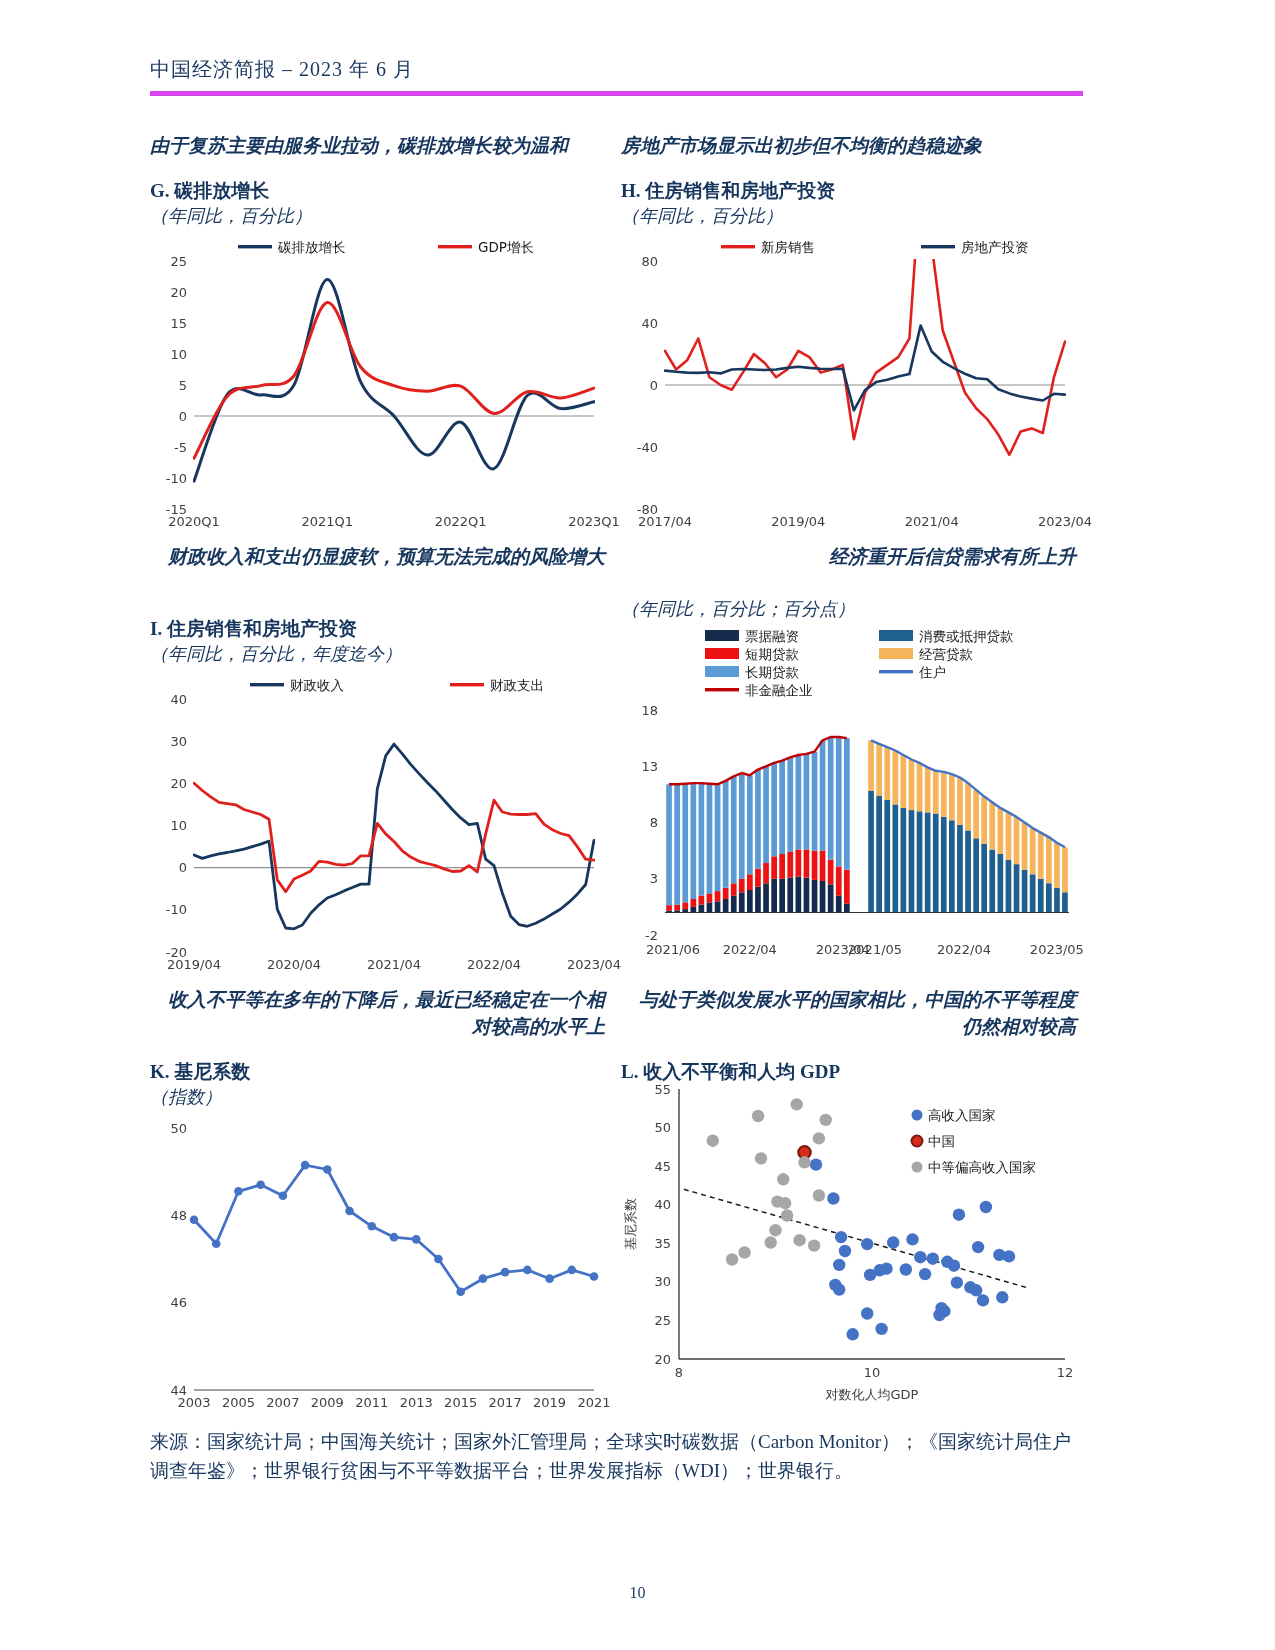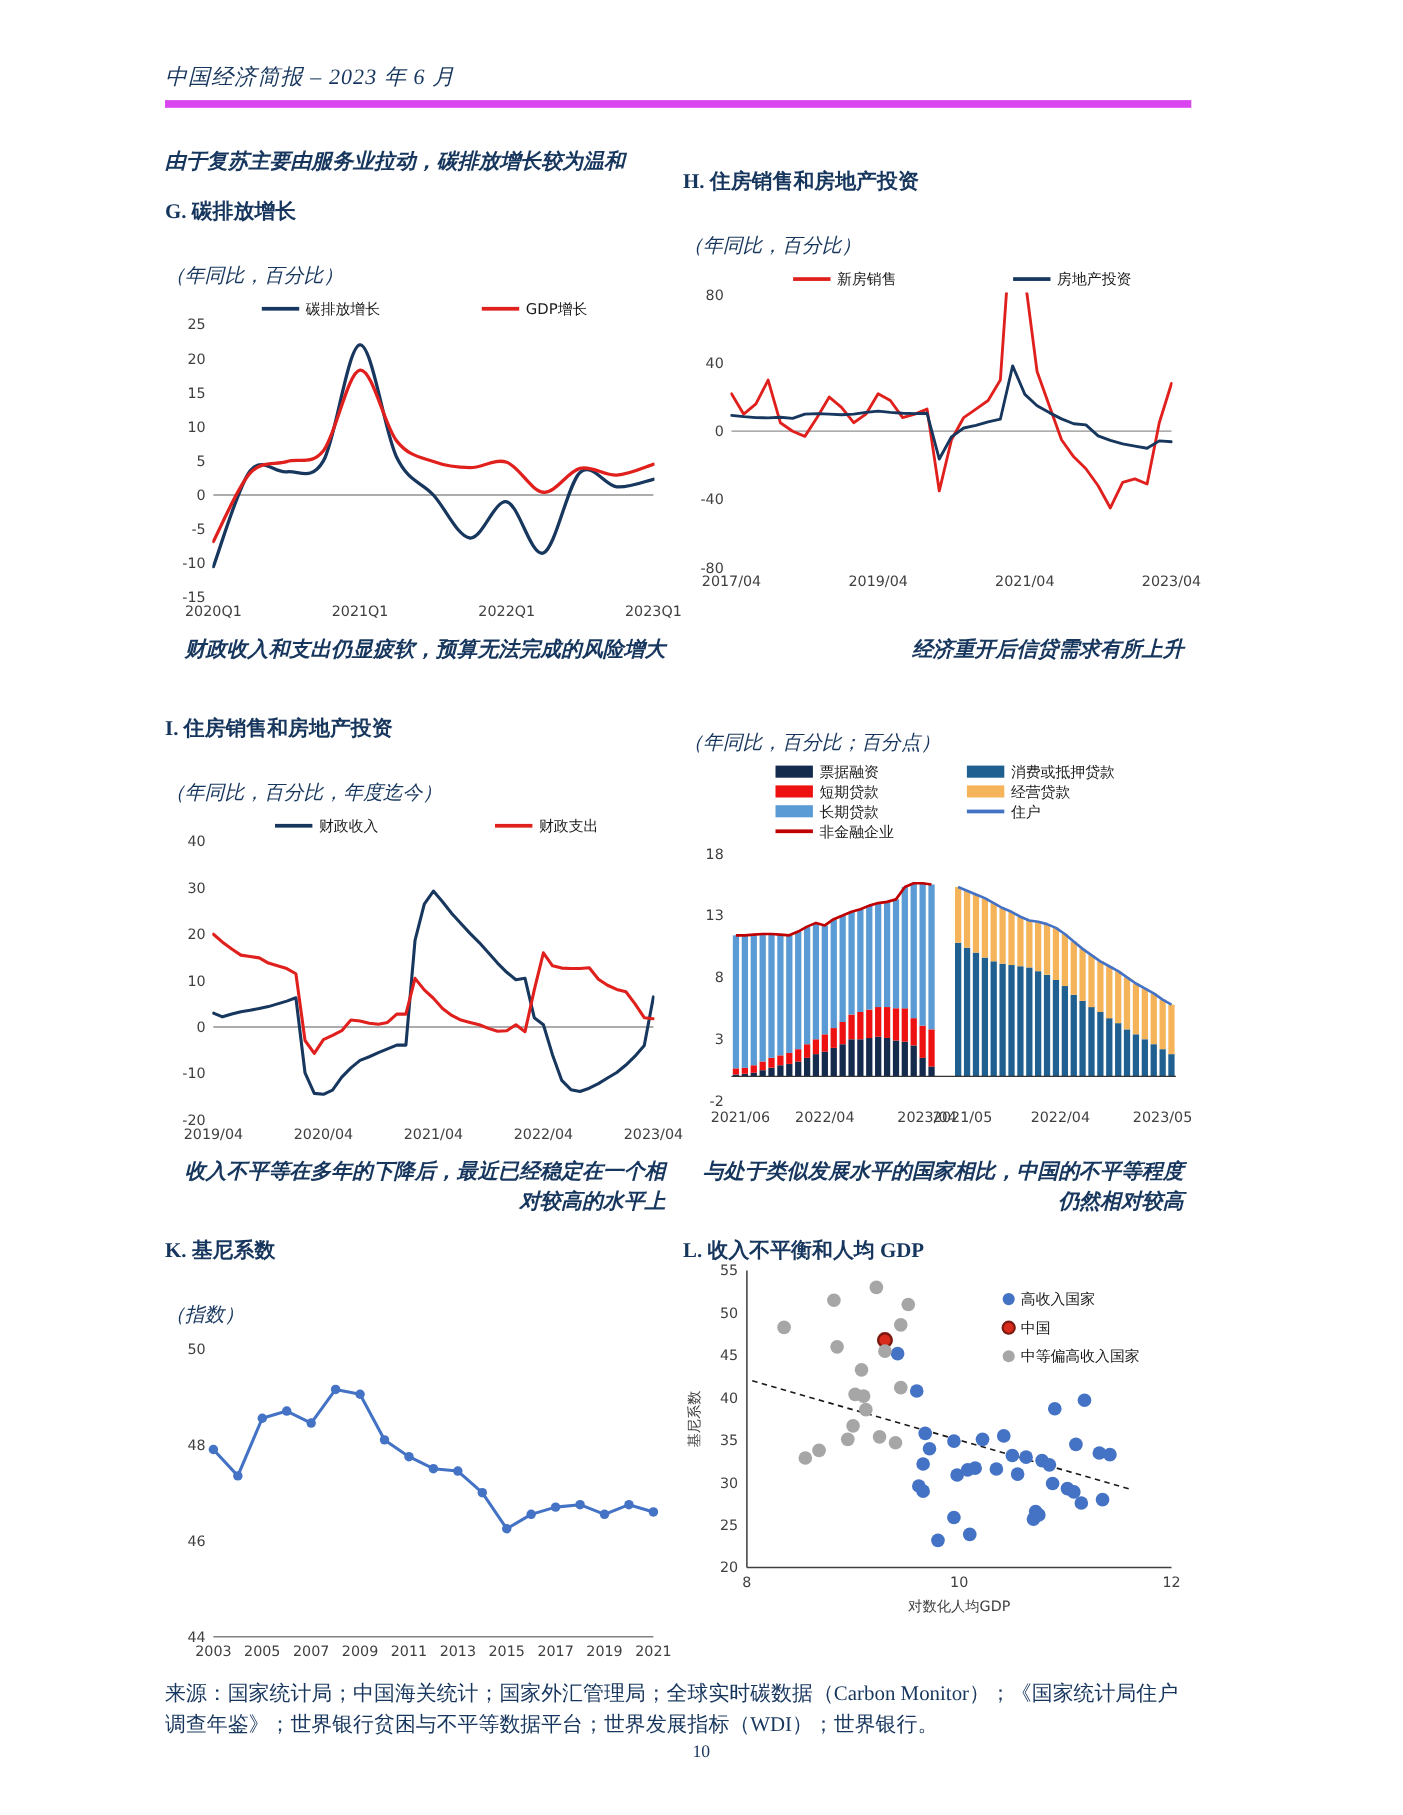--- a/index.html
+++ b/index.html
@@ -1,27 +1,27 @@
 <!DOCTYPE html>
 <html><head>
 <meta charset="utf-8">
 <style>
   html,body{margin:0;padding:0;background:#ffffff;}
   .page{position:relative;width:1275px;height:1650px;box-sizing:border-box;
         padding:56px 192px 0 150px;
         font-family:"Liberation Serif","DejaVu Serif",serif;color:#17365D;}
-  header{border-bottom:7px solid #d946ef;padding-bottom:8px;margin-bottom:36px;font-style:italic;}
+  header{border-bottom:5px solid #d946ef;padding-bottom:8px;margin-bottom:36px;}
   .hdr-title{font-size:20px;letter-spacing:1px;}
   .grid{display:grid;grid-template-columns:462px 462px;column-gap:9px;row-gap:12px;}
   .cell{width:462px;}
   .stmt{margin:0;font-size:19px;font-weight:bold;font-style:italic;line-height:27px;
         max-width:455px;color:#17365D;}
   .stmt.two{min-height:54px;text-align:right;}
   .ctitle{margin:19px 0 0 0;font-size:19px;font-weight:bold;line-height:26px;color:#17365D;}
-  .csub{font-size:18px;font-style:italic;line-height:25px;margin-bottom:2px;color:#17365D;margin-top:32px;}
+  .csub{font-size:18px;font-style:italic;line-height:25px;margin-bottom:2px;color:#17365D;}
   svg.chart{display:block;overflow:visible;font-family:"DejaVu Sans","Liberation Sans",sans-serif;}
   .tk{font-size:13px;fill:#404040;}
   .lg{font-size:13.5px;fill:#1a1a1a;}
   .source{font-size:19px;line-height:1.5;margin:16px 0 0 0;color:#17365D;}
   .pageno{position:absolute;bottom:48px;left:0;width:100%;text-align:center;
           font-size:16px;color:#17365D;}
 </style>
 </head>
 <body>
 
@@ -58,20 +58,21 @@
           <path d="M44.0,250.1C49.6 235.6 66.2 177.7 77.3 163.3C88.4 148.9 99.6 165.5 110.7 163.9C121.8 162.4 132.9 173.2 144.0 154.0C155.1 134.8 166.2 49.1 177.3 48.6C188.4 48.1 199.6 128.2 210.7 150.9C221.8 173.6 232.9 172.8 244.0 185.0C255.1 197.2 266.2 223.0 277.3 224.1C288.4 225.1 299.6 188.9 310.7 191.2C321.8 193.5 332.9 242.1 344.0 237.7C355.1 233.3 366.2 174.6 377.3 164.5C388.4 154.5 399.6 176.5 410.7 177.6C421.8 178.6 438.4 171.9 444.0 170.7" fill="none" stroke="#17375E" stroke-width="3" stroke-linejoin="round" stroke-linecap="round" clip-path="url(#cpG)"></path>
           <path d="M44.0,227.2C49.6 216.8 66.2 177.3 77.3 165.2C88.4 153.1 99.6 158.0 110.7 154.6C121.8 151.2 132.9 158.5 144.0 144.7C155.1 130.9 166.2 73.0 177.3 71.5C188.4 70.1 199.6 122.2 210.7 136.0C221.8 149.9 232.9 150.6 244.0 154.6C255.1 158.7 266.2 160.1 277.3 160.2C288.4 160.3 299.6 151.5 310.7 155.2C321.8 159.0 332.9 181.6 344.0 182.5C355.1 183.5 366.2 163.4 377.3 160.8C388.4 158.2 399.6 167.6 410.7 167.0C421.8 166.4 438.4 158.8 444.0 157.1" fill="none" stroke="#E0201D" stroke-width="3" stroke-linejoin="round" stroke-linecap="round" clip-path="url(#cpG)"></path>
           <rect x="88" y="14" width="34" height="3.4" fill="#17375E"></rect>
           <text x="128" y="20.5" text-anchor="start" class="lg">碳排放增长</text>
           <rect x="288" y="14" width="34" height="3.4" fill="#E0201D"></rect>
           <text x="328" y="20.5" text-anchor="start" class="lg">GDP增长</text>
         </svg>
     </section>
 
     <section class="cell">
+      <h3 class="stmt">房地产市场显示出初步但不均衡的趋稳迹象</h3>
       <h4 class="ctitle">H. 住房销售和房地产投资</h4>
       <div class="csub">（年同比，百分比）</div>
       <svg class="chart" id="chart-H" width="462" height="300">
           <clipPath id="cpH">
             <rect x="43" y="28" width="402" height="252"></rect>
           </clipPath>
           <text x="37" y="34.5" text-anchor="end" class="tk">80</text>
           <text x="37" y="96.5" text-anchor="end" class="tk">40</text>
           <text x="37" y="158.5" text-anchor="end" class="tk">0</text>
           <text x="37" y="220.5" text-anchor="end" class="tk">-40</text>

